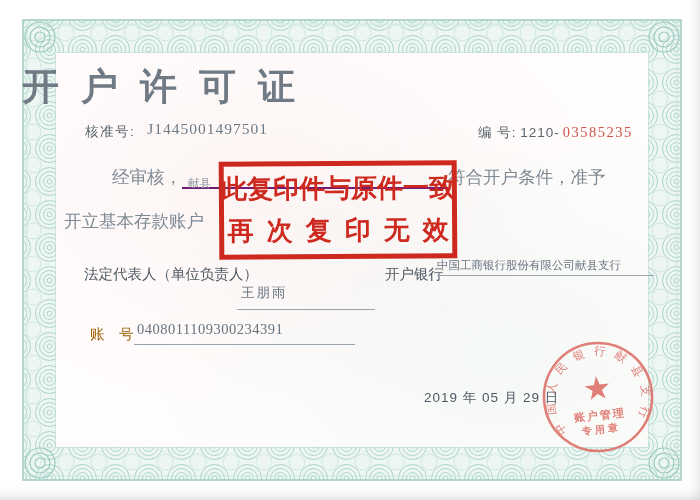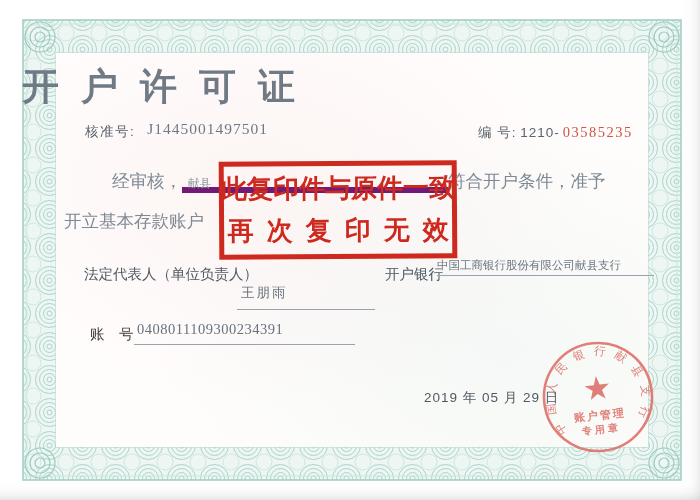--- a/index.html
+++ b/index.html
@@ -34,37 +34,37 @@
   }
   .serial-row{left:478px;top:124px;font-size:13.5px;}
   .serial-prefix{color:#5a646e;letter-spacing:1px;}
   .serial-number{
     color:#cf544a;font-family:"Liberation Serif", serif;
     font-size:14.5px;letter-spacing:1.5px;margin-left:3px;
   }
   .body-line1{left:112px;top:164px;font-size:17.5px;color:#7e8994;white-space:nowrap;}
   .applicant-blank{
     display:inline-block;width:266px;height:23px;vertical-align:bottom;
-    border-bottom:6px solid #701a75;
+    border-bottom:2px solid #701a75;
   }
   .applicant-fragment{font-size:11.5px;color:#8b959f;padding-left:6px;position:relative;top:7px;}
   .body-line2{left:64px;top:209px;font-size:17.5px;color:#7e8994;}
   .legalrep-label{left:84px;top:265px;font-size:14.5px;color:#4f5963;}
   .legalrep-name{
     left:237px;top:268px;width:134px;
     font-size:13.5px;color:#68737f;letter-spacing:2px;
     border-bottom:1px solid #99a3ad;padding:0 0 7px 4px;margin-top:16px;
   }
   .bank-label{left:385px;top:265px;font-size:14.5px;color:#4f5963;}
   .bank-value{
     left:437px;top:258px;width:217px;
     font-size:11.5px;line-height:14px;color:#6b7682;
     border-bottom:1px solid #99a3ad;padding-bottom:3px;
   }
-  .account-label{left:90px;top:325px;font-size:14.5px;color:#404040;text-align:right;}
+  .account-label{left:90px;top:325px;font-size:14.5px;color:#a16207;text-align:right;}
   .account-value{
     left:134px;top:321px;width:218px;
     font-family:"Liberation Serif", serif;
     font-size:14.5px;color:#67727e;letter-spacing:0.5px;
     border-bottom:1px solid #99a3ad;padding:0 0 6px 3px;
   }
   .issuer-label{left:437px;top:363px;font-size:13.5px;color:#57616b;letter-spacing:2px;}
   .issue-date{left:424px;top:389px;font-size:13.5px;color:#4f5963;letter-spacing:1px;}
   .copy-stamp{
     left:219px;top:161px;width:238px;height:98px;

